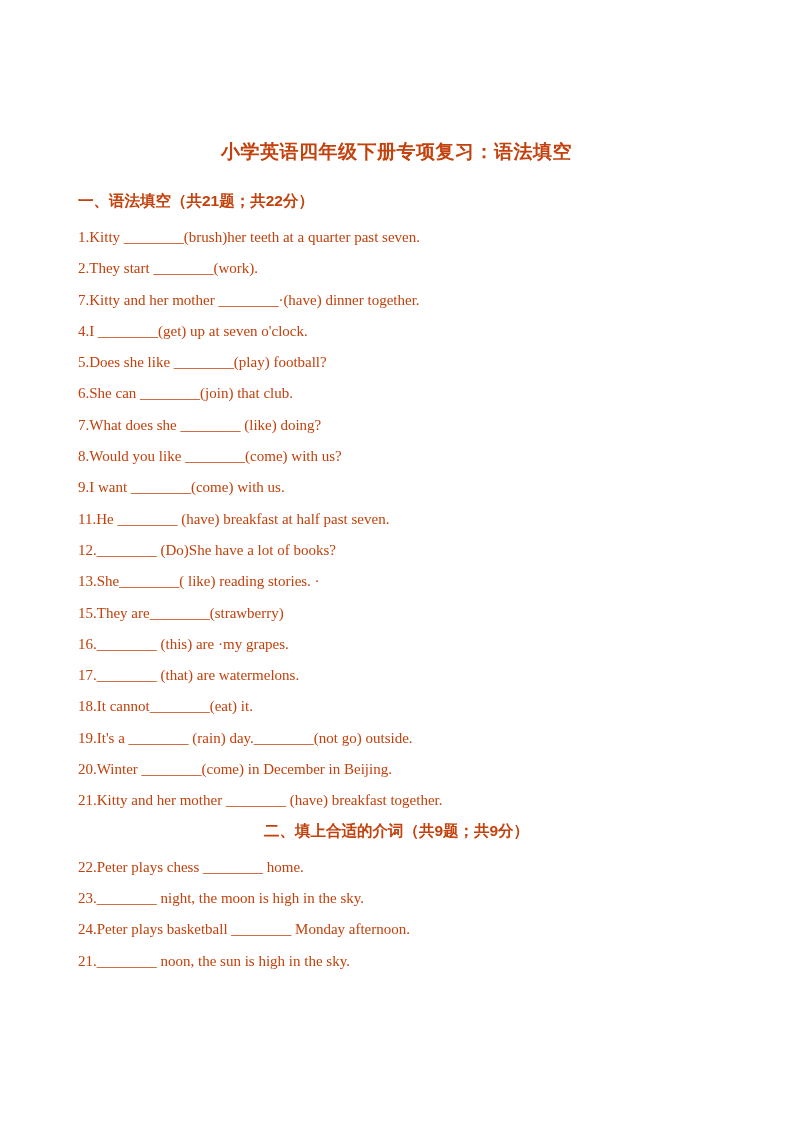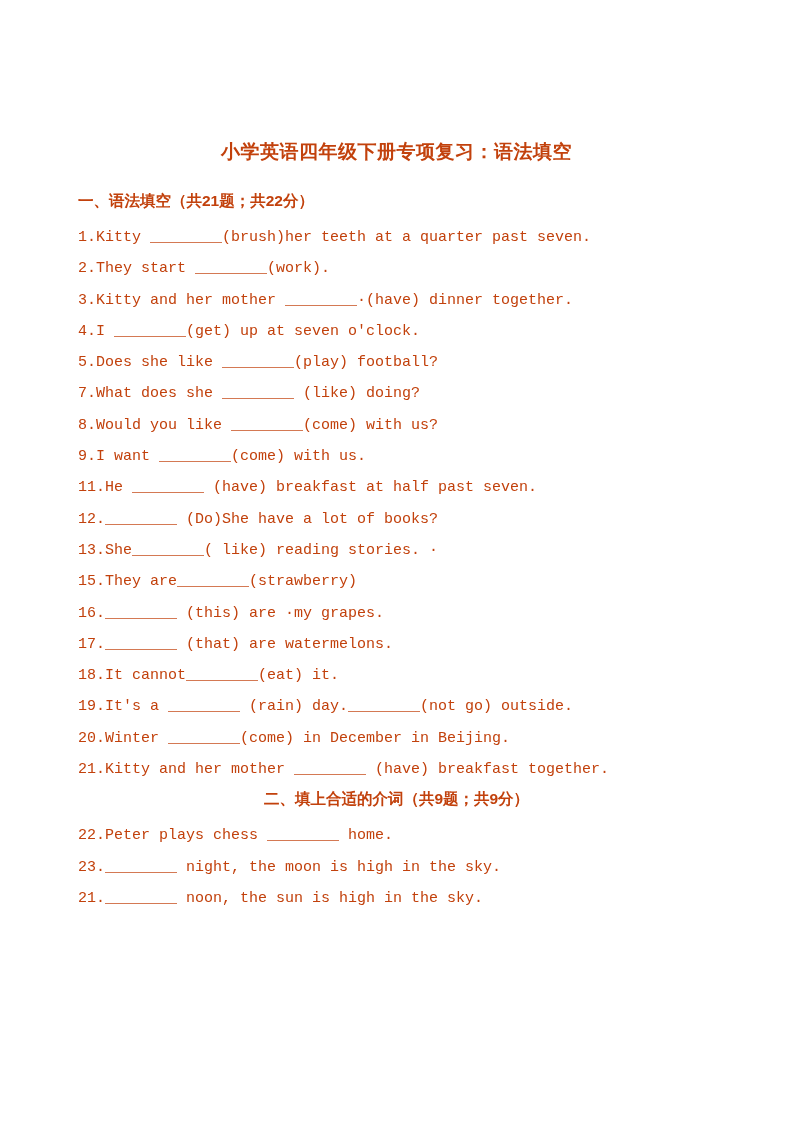--- a/index.html
+++ b/index.html
@@ -38,54 +38,56 @@
     text-align: center;
   }
   .question-list {
     margin: 0 0 2px 0;
   }
   .q {
     margin: 0;
     font-size: 15px;
     line-height: 31.3px;
     white-space: pre-wrap;
-    font-family: Liberation Mono, monospace;
+    font-family: Liberation Serif, serif;
   }
 </style>
 </head>
 <body>
 
 <div class="page">
 
   <h1 class="doc-title">小学英语四年级下册专项复习：语法填空</h1>
 
   <h2 class="section-heading">一、语法填空（共21题；共22分）</h2>
 
   <div class="question-list">
     <p class="q">1.Kitty ________(brush)her teeth at a quarter past seven.</p>
     <p class="q">2.They start ________(work).</p>
-    <p class="q">3.Kitty and her mother ________·(have) dinner together.</p>
+    <p class="q">7.Kitty and her mother ________·(have) dinner together.</p>
     <p class="q">4.I ________(get) up at seven o'clock.</p>
     <p class="q">5.Does she like ________(play) football?</p>
+    <p class="q">6.She can ________(join) that club.</p>
     <p class="q">7.What does she ________ (like) doing?</p>
     <p class="q">8.Would you like ________(come) with us?</p>
     <p class="q">9.I want ________(come) with us.</p>
     <p class="q">11.He ________ (have) breakfast at half past seven.</p>
     <p class="q">12.________ (Do)She have a lot of books?</p>
     <p class="q">13.She________( like) reading stories. ·</p>
     <p class="q">15.They are________(strawberry)</p>
     <p class="q">16.________ (this) are ·my grapes.</p>
     <p class="q">17.________ (that) are watermelons.</p>
     <p class="q">18.It cannot________(eat) it.</p>
     <p class="q">19.It's a ________ (rain) day.________(not go) outside.</p>
     <p class="q">20.Winter ________(come) in December in Beijing.</p>
     <p class="q">21.Kitty and her mother ________ (have) breakfast together.</p>
   </div>
 
   <h2 class="section-heading second">二、填上合适的介词（共9题；共9分）</h2>
 
   <div class="question-list">
     <p class="q">22.Peter plays chess ________ home.</p>
     <p class="q">23.________ night, the moon is high in the sky.</p>
+    <p class="q">24.Peter plays basketball ________ Monday afternoon.</p>
     <p class="q">21.________ noon, the sun is high in the sky.</p>
   </div>
 
 </div>
 
 </body></html>

